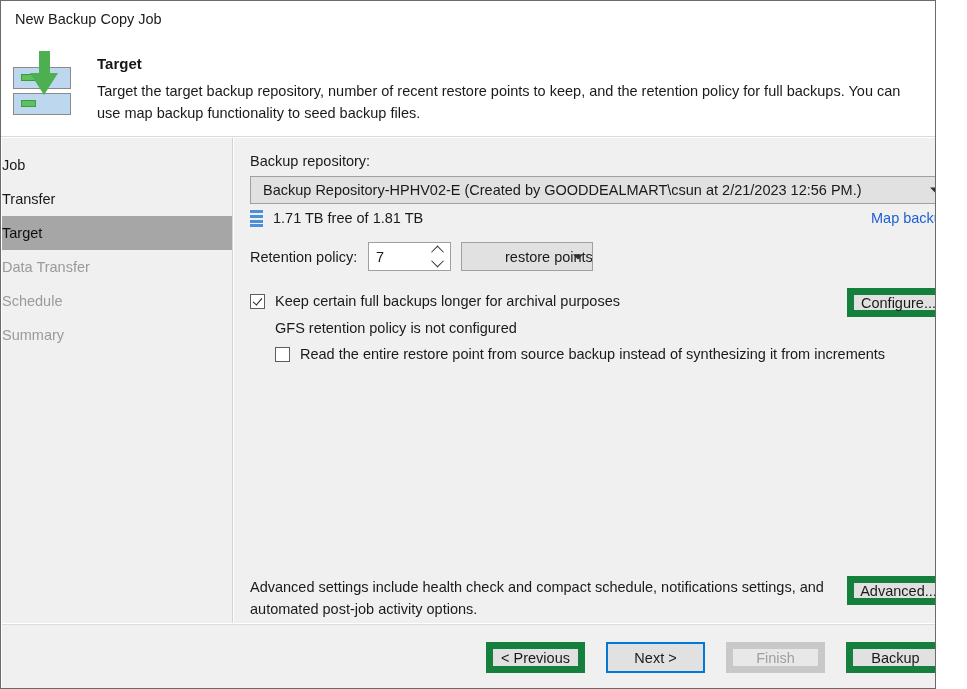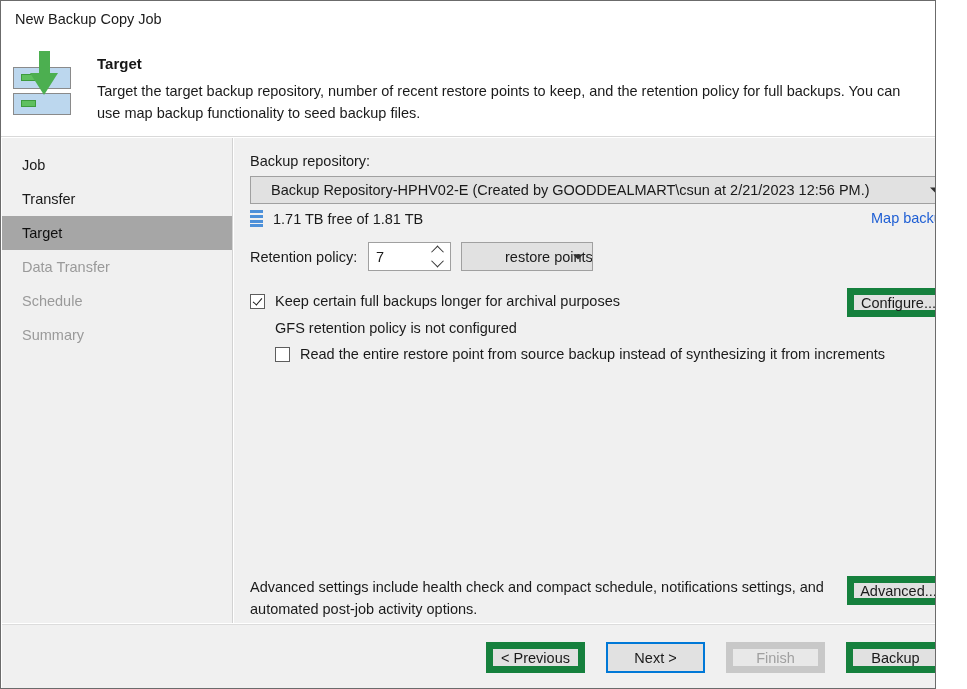--- a/index.html
+++ b/index.html
@@ -145,21 +145,20 @@
     width: 231px;
     height: 485px;
     background: #f0f0f0;
     border-right: 1px solid #d2d2d2;
     box-sizing: border-box;
   }
   .side-item {
     height: 34px;
     display: flex;
     align-items: center;
-    padding-left: 20px;
     font-size: 14.5px;
     color: #1a1a1a;
     box-sizing: border-box;
     cursor: default;
   }
   .side-item.first { margin-top: 10px; }
   .side-item.selected {
     background: #a6a6a6;
     color: #101010;
   }
@@ -189,21 +188,21 @@
     width: 700px;
     height: 28px;
     background: #e1e1e1;
     border: 1px solid #a0a0a0;
     box-sizing: border-box;
     display: flex;
     align-items: center;
     cursor: default;
   }
   .combo-text {
-    padding-left: 20px;
+    padding-left: 12px;
     font-size: 14.5px;
     color: #1a1a1a;
     white-space: nowrap;
     overflow: hidden;
   }
   .combo-arrow {
     position: absolute;
     right: 9px;
     top: 50%;
     transform: translateY(-50%);
@@ -211,21 +210,21 @@
     border-left: 5px solid transparent;
     border-right: 5px solid transparent;
     border-top: 5px solid #303030;
   }
 
   .repo-info {
     position: absolute;
     left: 16px;
     top: 72px;
     display: flex;
-    align-items: center;
+    align-items: flex-start;
   }
   .disk-icon {
     width: 13px;
     height: 17px;
     position: relative;
     margin-right: 10px;
   }
   .disk-icon i {
     position: absolute;
     left: 0;

